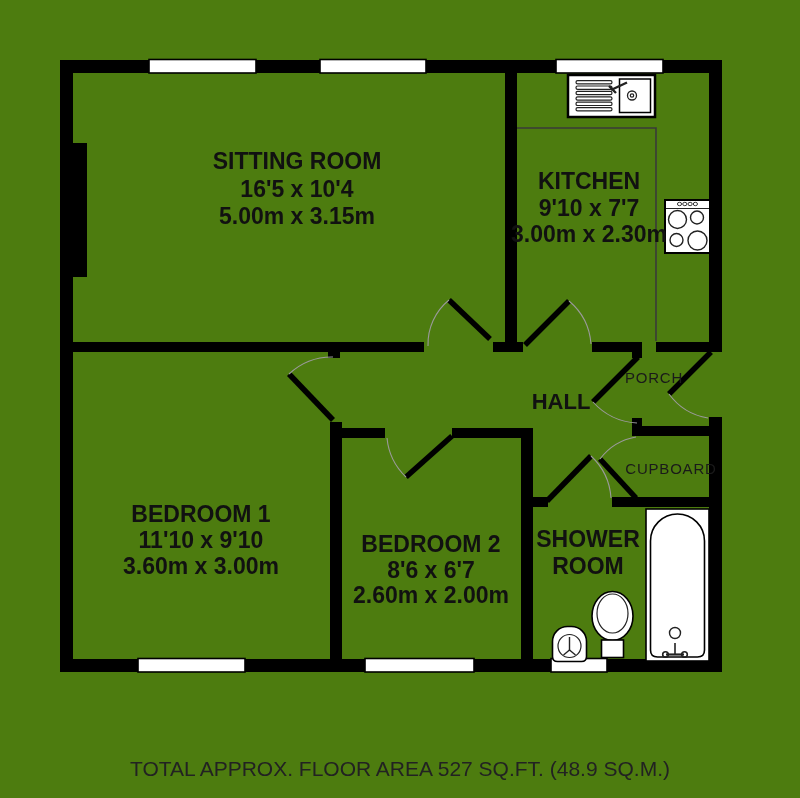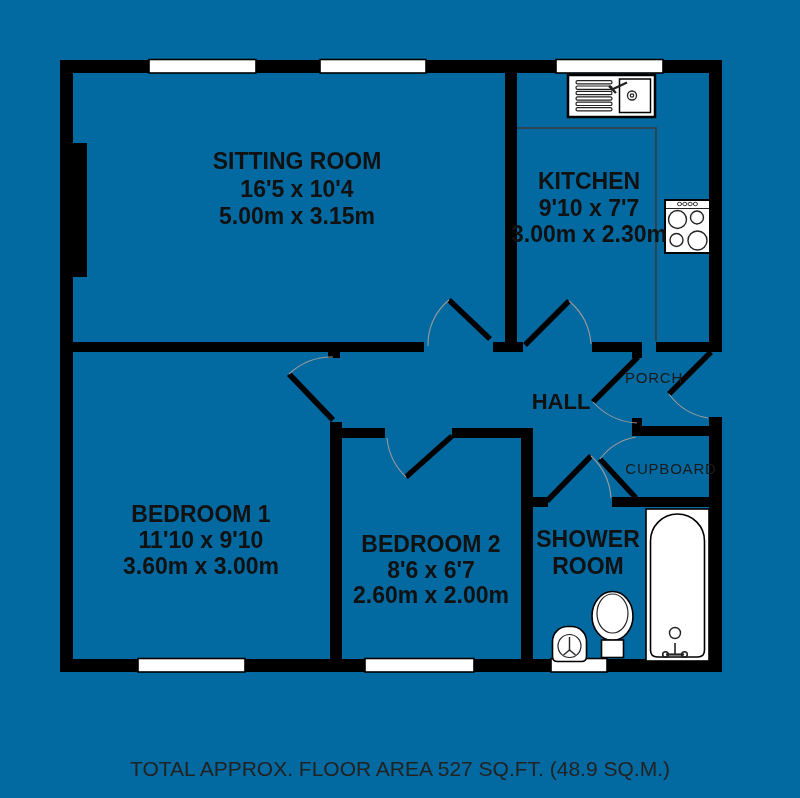--- a/index.html
+++ b/index.html
@@ -5,21 +5,21 @@
   html, body {
     margin: 0;
     padding: 0;
     background: #ffffff;
     font-family: "Liberation Sans", sans-serif;
   }
   .page {
     position: relative;
     width: 800px;
     height: 798px;
-    background: #0369a1;
+    background: #4d7c0f;
     overflow: hidden;
   }
   svg { display: block; }
 
   .wall   { fill: #000000; stroke: none; }
   .window { fill: #ffffff; stroke: #000000; stroke-width: 1.6; }
   .leaf   { stroke: #000000; stroke-width: 5.5; fill: none; }
   .swing  { stroke: #9a9a9a; stroke-width: 1.1; fill: none; }
   .fix    { stroke: #000000; fill: #ffffff; }
   .fixline{ stroke: #222222; fill: none; }

